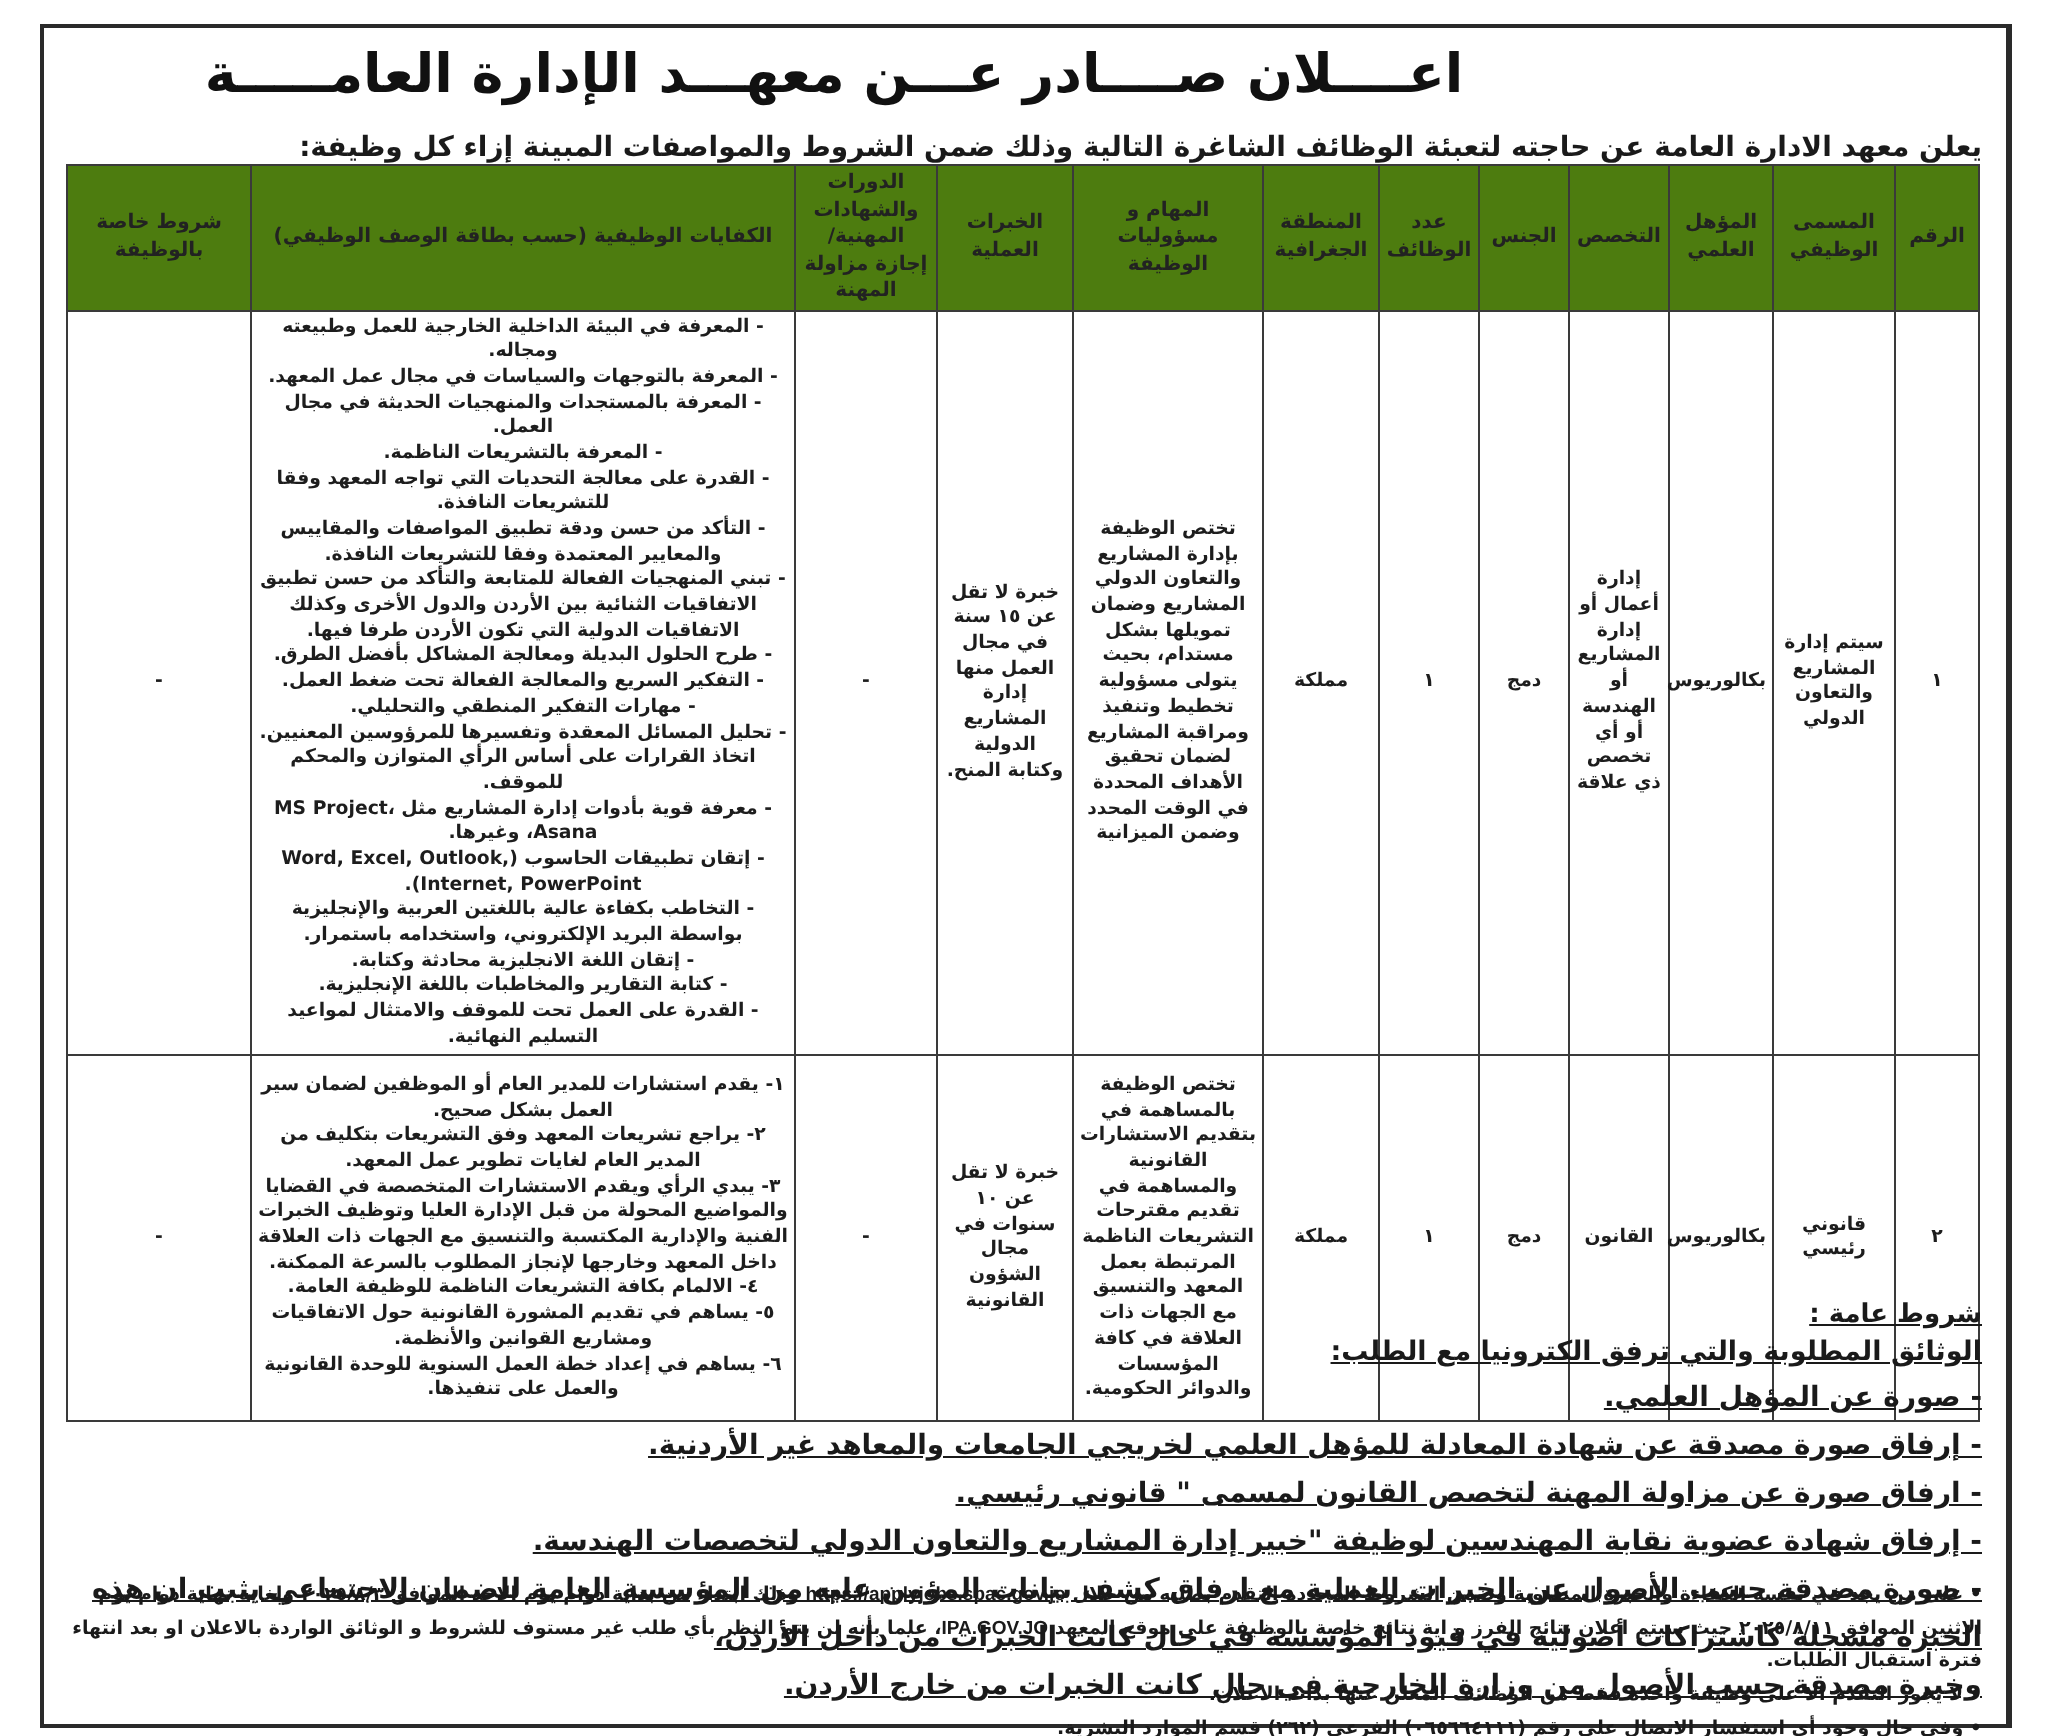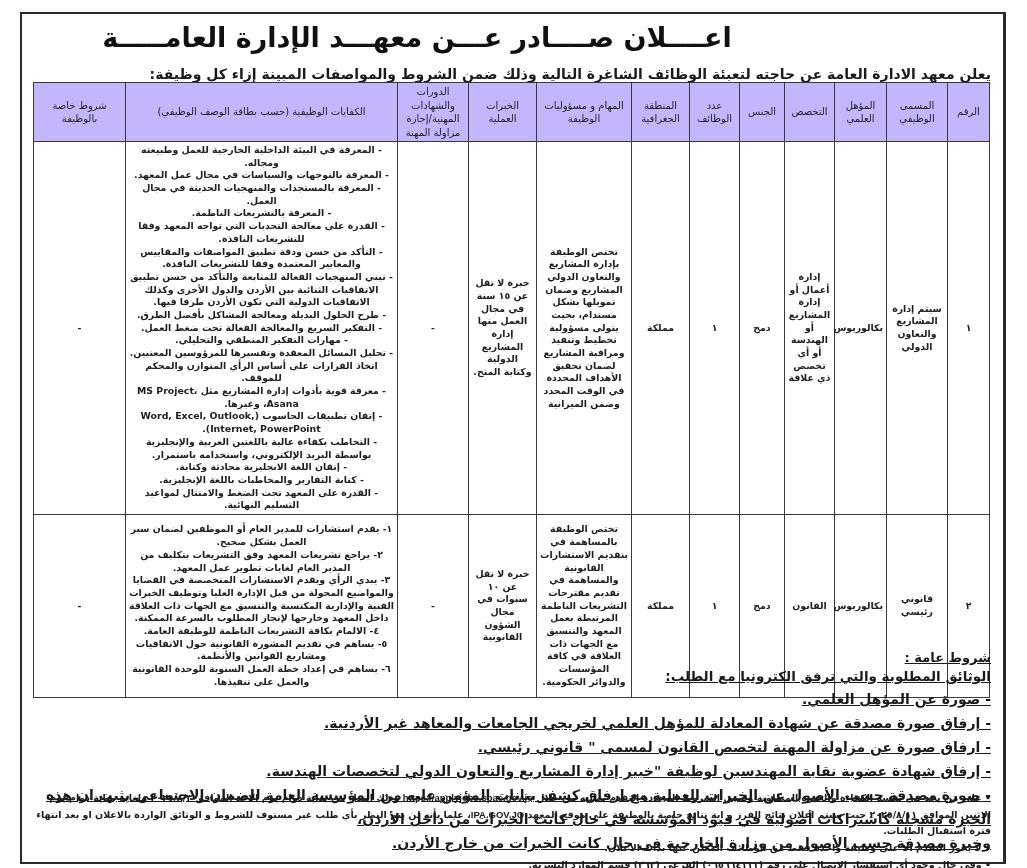--- a/index.html
+++ b/index.html
@@ -3,21 +3,21 @@
 <meta charset="utf-8">
 <style>
   html, body { margin: 0; padding: 0; background: #ffffff; }
   body { width: 1027px; height: 868px; position: relative; overflow: hidden; font-family: "DejaVu Sans", sans-serif; color: #1a1a1a; }
   .frame { position: absolute; left: 20px; top: 12px; width: 985px; height: 852px; border: 2px solid #2a2a2a; box-sizing: border-box; }
   .frame-right-shadow { position: absolute; left: 1003px; top: 12px; width: 3px; height: 852px; background: #2a2a2a; }
   .title { position: absolute; left: 0; width: 834px; top: 22px; text-align: center; font-size: 27px; font-weight: bold; direction: rtl; letter-spacing: 1px; color: #111; }
   .intro { position: absolute; right: 36px; top: 66px; width: 960px; direction: rtl; text-align: right; font-size: 14px; font-weight: bold; }
   table.jobs { position: absolute; left: 33px; top: 82px; width: 956px; border-collapse: collapse; direction: rtl; table-layout: fixed; }
   table.jobs th, table.jobs td { border: 1px solid #3a3a3a; font-size: 9.4px; vertical-align: middle; text-align: center; padding: 2px 3px; line-height: 1.35; }
-  table.jobs th { background: #c4b5fd; font-weight: normal; height: 54px; font-size: 10px; color: #222; }
+  table.jobs th { background: #4d7c0f; font-weight: bold; height: 54px; font-size: 10px; color: #222; }
   table.jobs td { font-weight: bold; color: #1d1d1d; }
   td.comp { text-align: right; vertical-align: top; padding: 3px 5px; font-size: 9.3px; line-height: 1.5; margin-top: 17px; }
   td.comp div { white-space: normal; }
   .row1 td { height: 315px; }
   .row2 td { height: 178px; }
   .general { position: absolute; right: 36px; top: 650px; width: 960px; direction: rtl; text-align: right; text-decoration: underline; }
   .gen-title { font-size: 13px; font-weight: bold; margin-bottom: 3px; }
   .docs-title { font-size: 13.5px; font-weight: bold; margin-bottom: 3px; }
   .doc-item { font-size: 14px; font-weight: bold; line-height: 1.72; }
   .notes { position: absolute; right: 36px; top: 790px; width: 960px; direction: rtl; text-align: right; }
@@ -87,21 +87,21 @@
         <div>- طرح الحلول البديلة ومعالجة المشاكل بأفضل الطرق.</div>
         <div>- التفكير السريع والمعالجة الفعالة تحت ضغط العمل.</div>
         <div>- مهارات التفكير المنطقي والتحليلي.</div>
         <div>- تحليل المسائل المعقدة وتفسيرها للمرؤوسين المعنيين.</div>
         <div>اتخاذ القرارات على أساس الرأي المتوازن والمحكم للموقف.</div>
         <div>- معرفة قوية بأدوات إدارة المشاريع مثل MS Project، Asana، وغيرها.</div>
         <div>- إتقان تطبيقات الحاسوب (Word, Excel, Outlook, Internet, PowerPoint).</div>
         <div>- التخاطب بكفاءة عالية باللغتين العربية والإنجليزية بواسطة البريد الإلكتروني، واستخدامه باستمرار.</div>
         <div>- إتقان اللغة الانجليزية محادثة وكتابة.</div>
         <div>- كتابة التقارير والمخاطبات باللغة الإنجليزية.</div>
-        <div>- القدرة على المعهد تحت الضغط والامتثال لمواعيد التسليم النهائية.</div>
+        <div>- القدرة على العمل تحت للموقف والامتثال لمواعيد التسليم النهائية.</div>
       </td>
       <td>-</td>
     </tr>
     <tr class="row2">
       <td>٢</td>
       <td>قانوني رئيسي</td>
       <td>بكالوريوس</td>
       <td>القانون</td>
       <td>دمج</td>
       <td>١</td>

